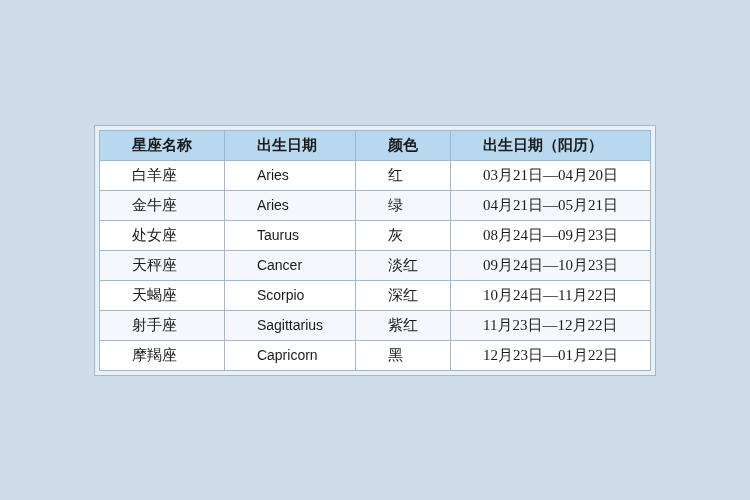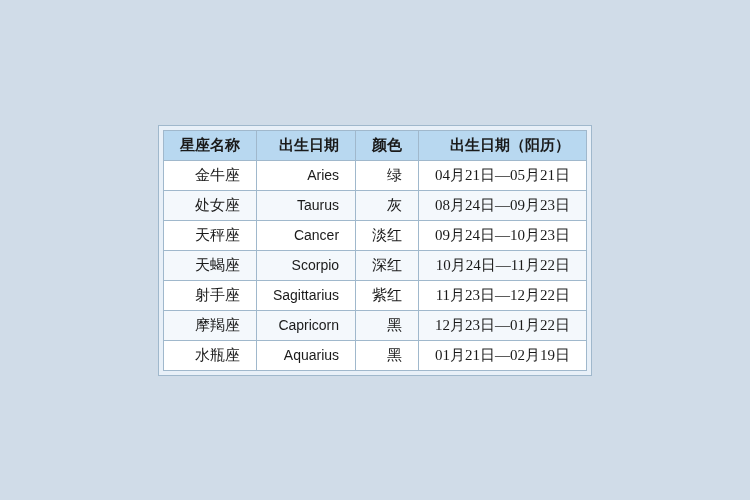--- a/index.html
+++ b/index.html
@@ -24,22 +24,22 @@
       padding: 4px;
     }
 
     table {
       border-collapse: collapse;
       background-color: #ffffff;
     }
 
     th, td {
       border: 1px solid #a0b8cc;
-      padding: 5px 16px;
-      text-align: right;
+      padding: 5px 32px;
+      text-align: left;
       font-size: 15px;
       white-space: nowrap;
     }
 
     thead tr th {
       background-color: #b8d8f0;
       font-weight: bold;
       color: #1a1a1a;
       font-size: 15px;
     }
@@ -65,20 +65,26 @@
   <table>
     <thead>
       <tr>
         <th>星座名称</th>
         <th>出生日期</th>
         <th>颜色</th>
         <th>出生日期（阳历）</th>
       </tr>
     </thead>
     <tbody id="table-body">
+    <tr>
+          <td>白羊座</td>
+          <td class="en-name">Aries</td>
+          <td>红</td>
+          <td>03月21日—04月20日</td>
+        </tr>
         <tr>
           <td>金牛座</td>
           <td class="en-name">Aries</td>
           <td>绿</td>
           <td>04月21日—05月21日</td>
         </tr>
         <tr>
           <td>处女座</td>
           <td class="en-name">Taurus</td>
           <td>灰</td>
@@ -101,21 +107,15 @@
           <td class="en-name">Sagittarius</td>
           <td>紫红</td>
           <td>11月23日—12月22日</td>
         </tr>
         <tr>
           <td>摩羯座</td>
           <td class="en-name">Capricorn</td>
           <td>黑</td>
           <td>12月23日—01月22日</td>
         </tr>
-        <tr>
-          <td>水瓶座</td>
-          <td class="en-name">Aquarius</td>
-          <td>黑</td>
-          <td>01月21日—02月19日</td>
-        </tr>
       </tbody>
   </table>
 </div>
 
 </body></html>

